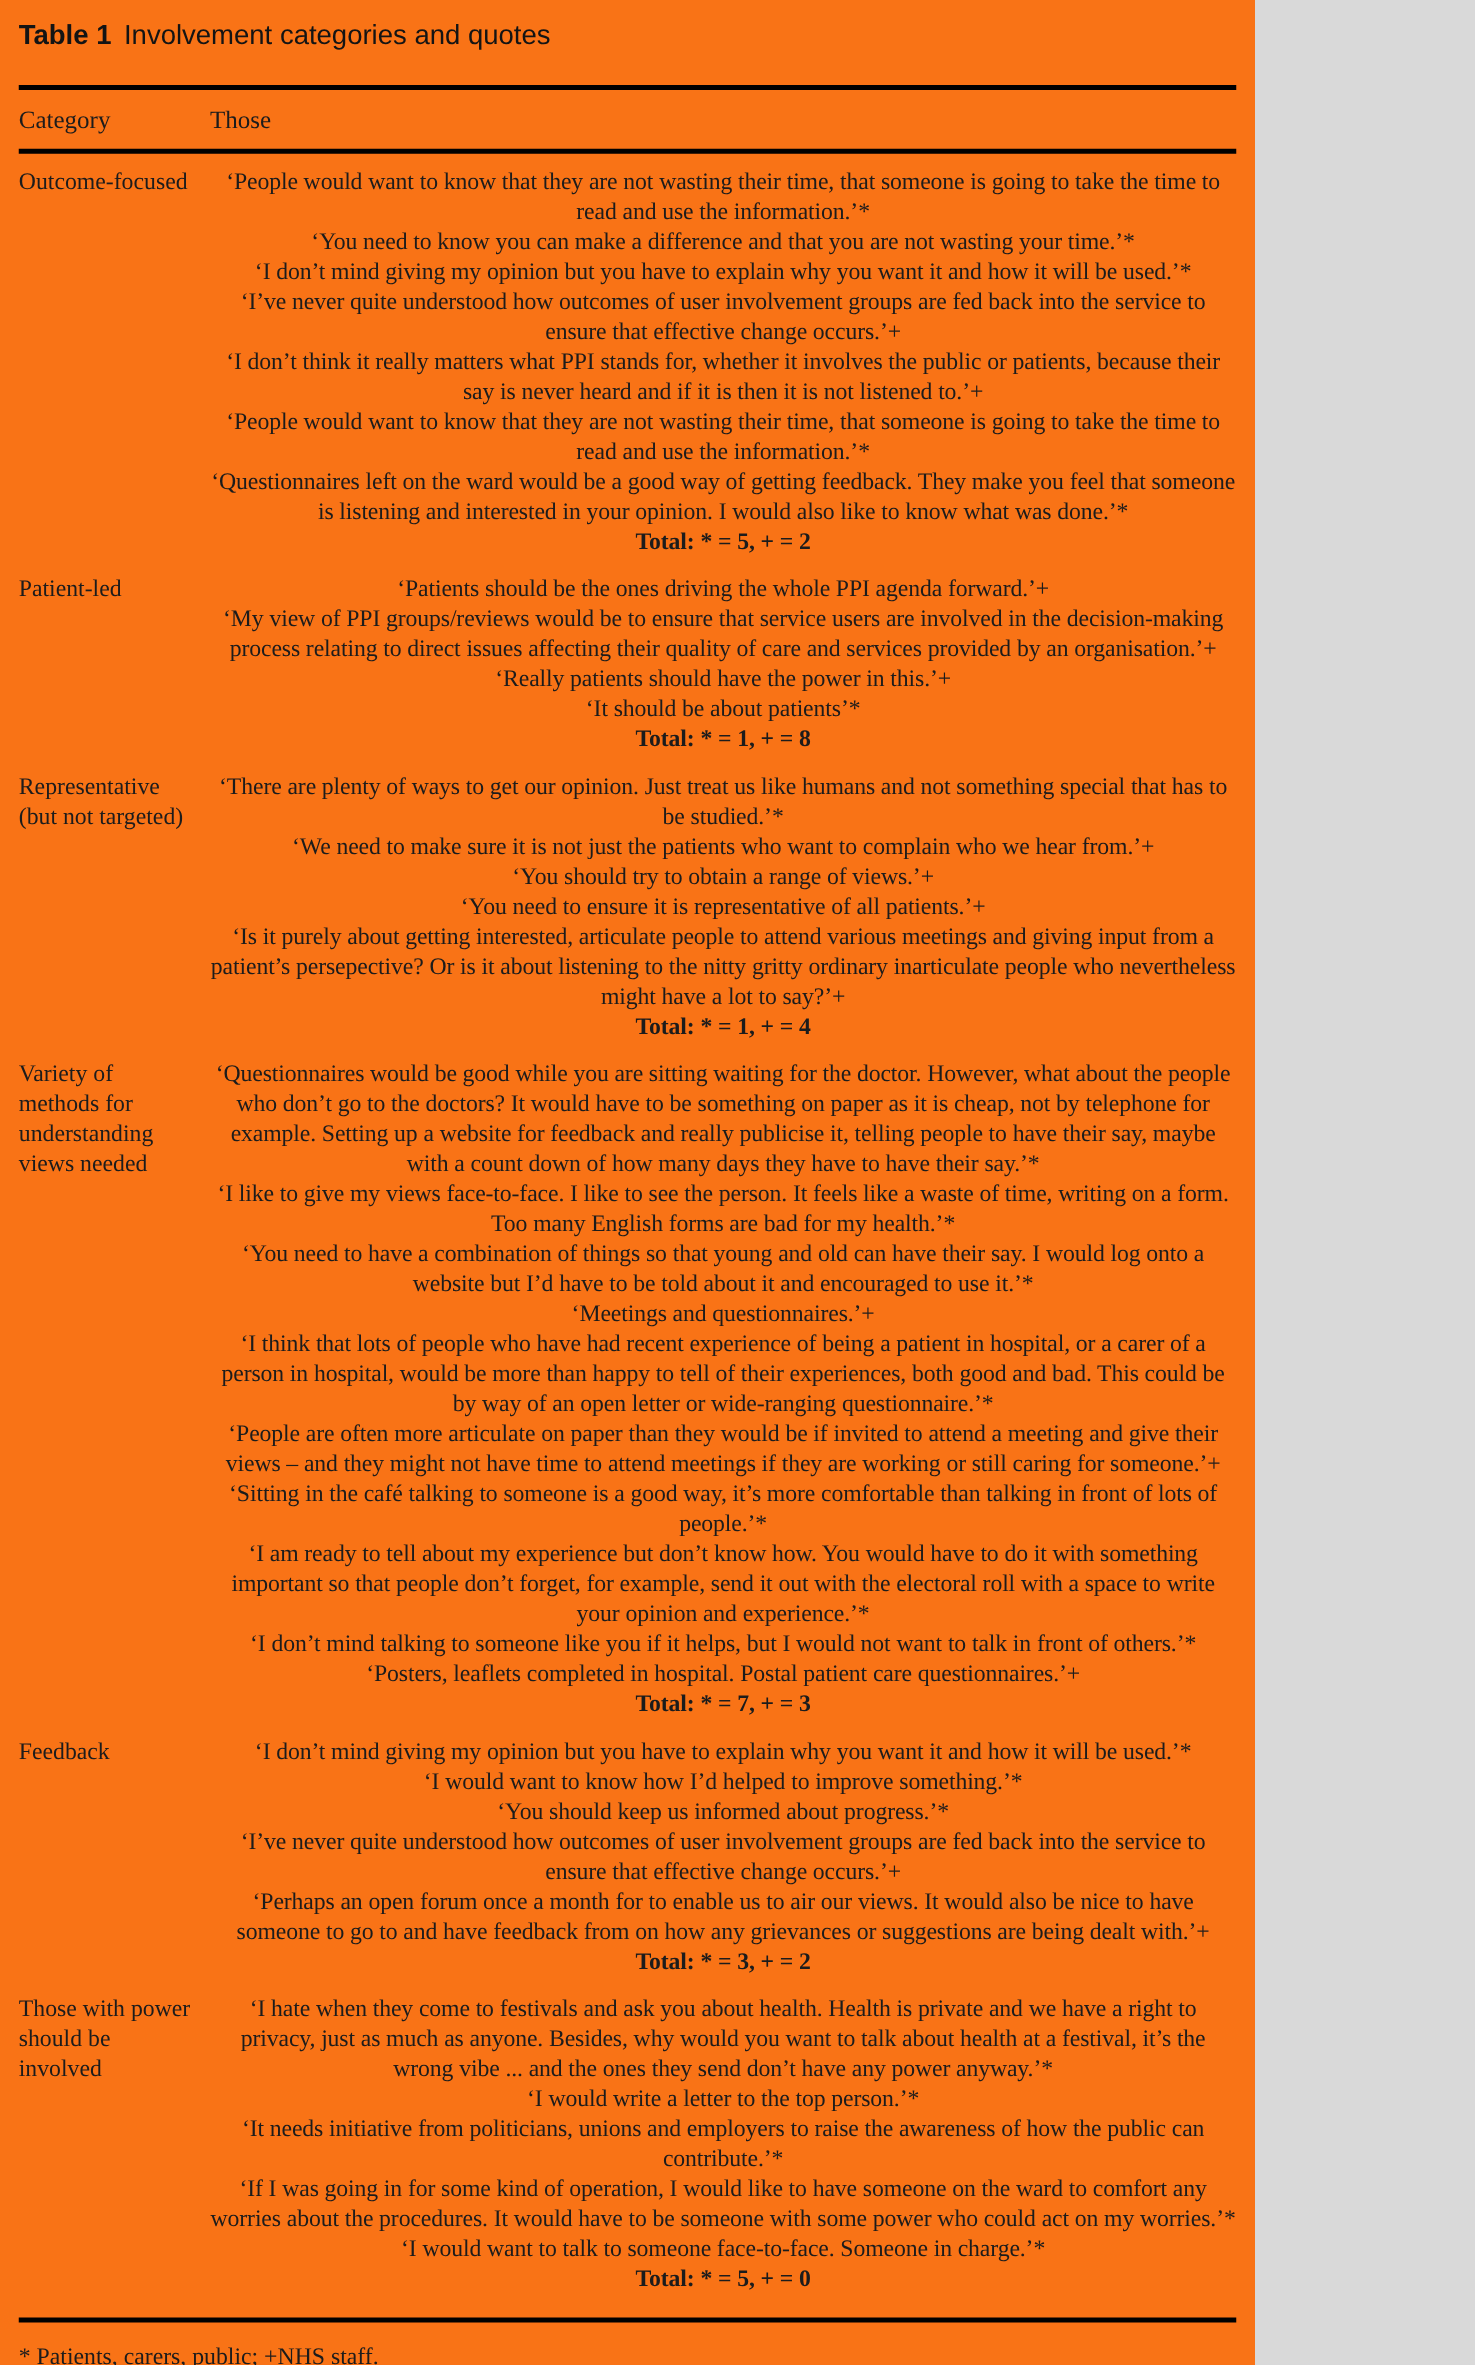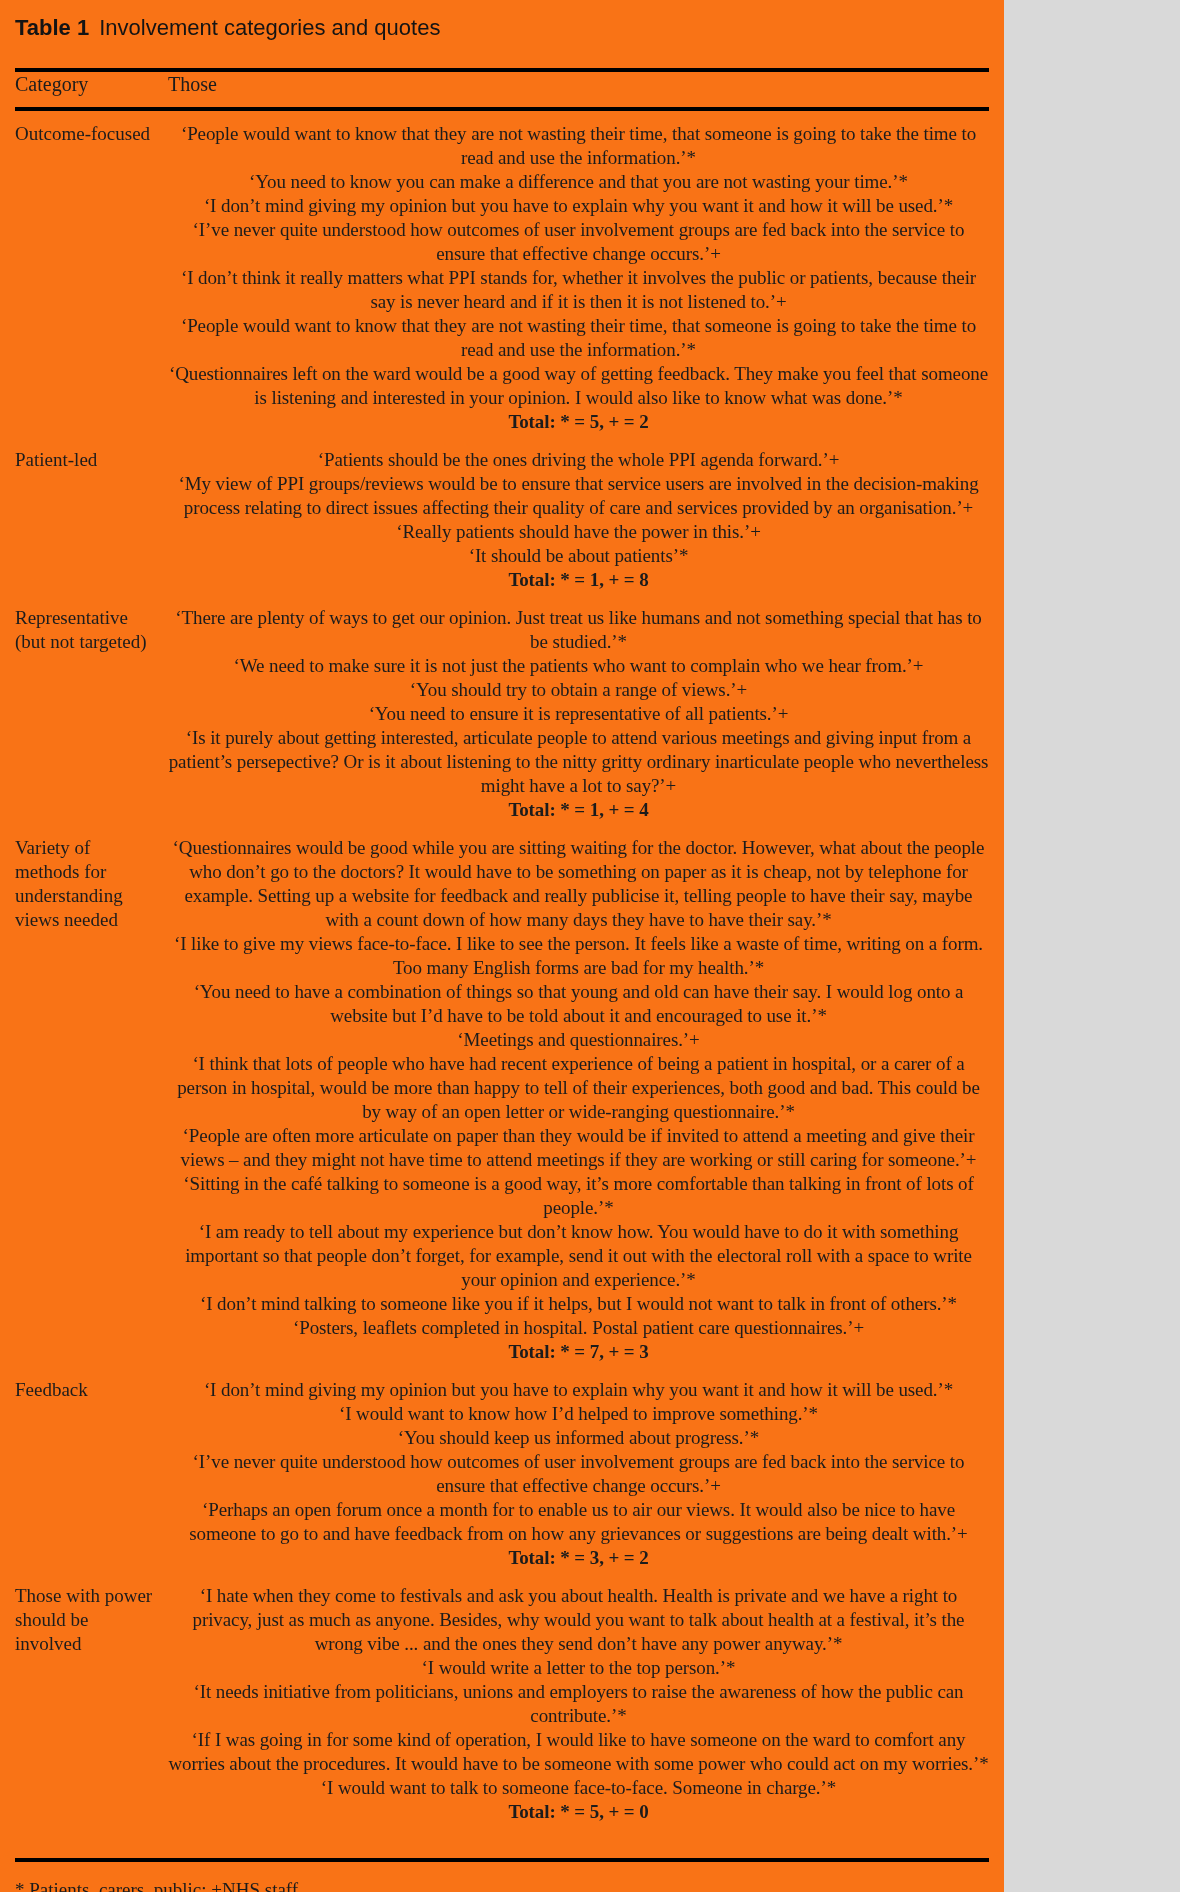--- a/index.html
+++ b/index.html
@@ -30,26 +30,26 @@
   }
   .rule {
     background: #000;
     width: 100%;
   }
   .rule.thick { height: 4px; }
   .header-row {
     display: grid;
     grid-template-columns: 153px 1fr;
     font-size: 20px;
-    padding: 1px 0 11px 0;
+    padding: 13px 0 11px 0;
     color: #1c1c1c;
   }
   .tbody {
     padding-top: 11px;
-    padding-bottom: 24px;
+    padding-bottom: 8px;
   }
   .trow {
     display: grid;
     grid-template-columns: 153px 1fr;
     margin-bottom: 14px;
   }
   .trow:last-child { margin-bottom: 10px; }
   .cat-cell {
     font-size: 19px;
     line-height: 24px;

